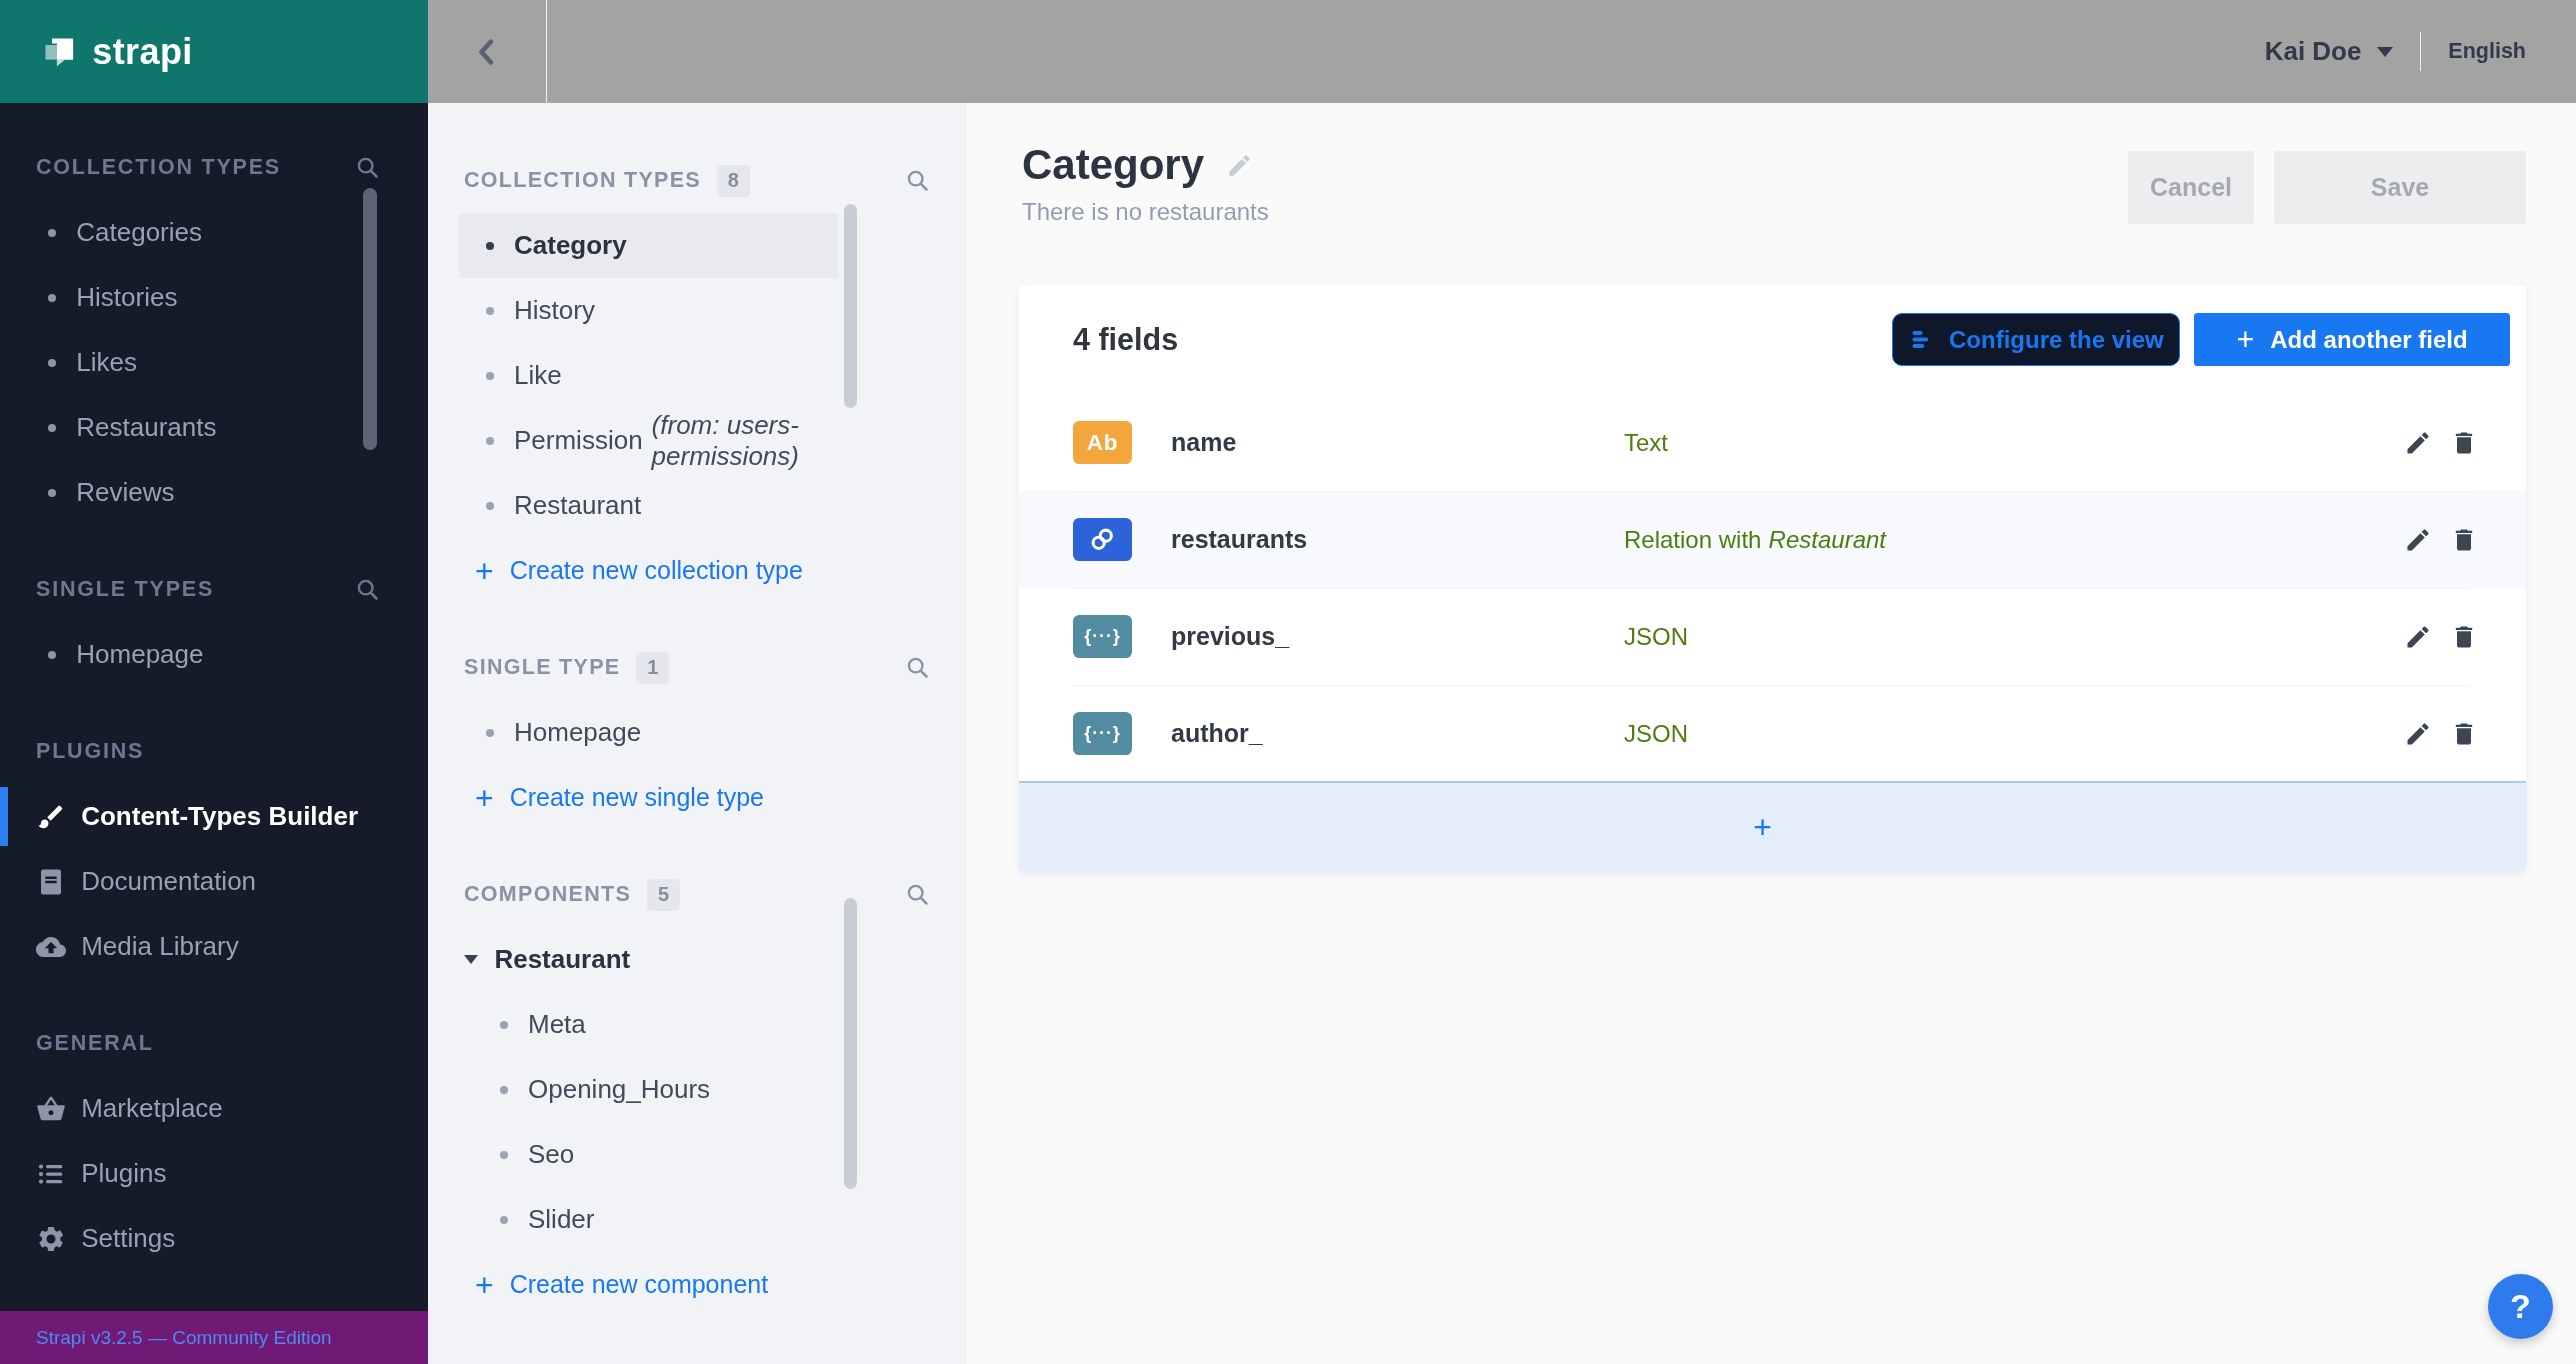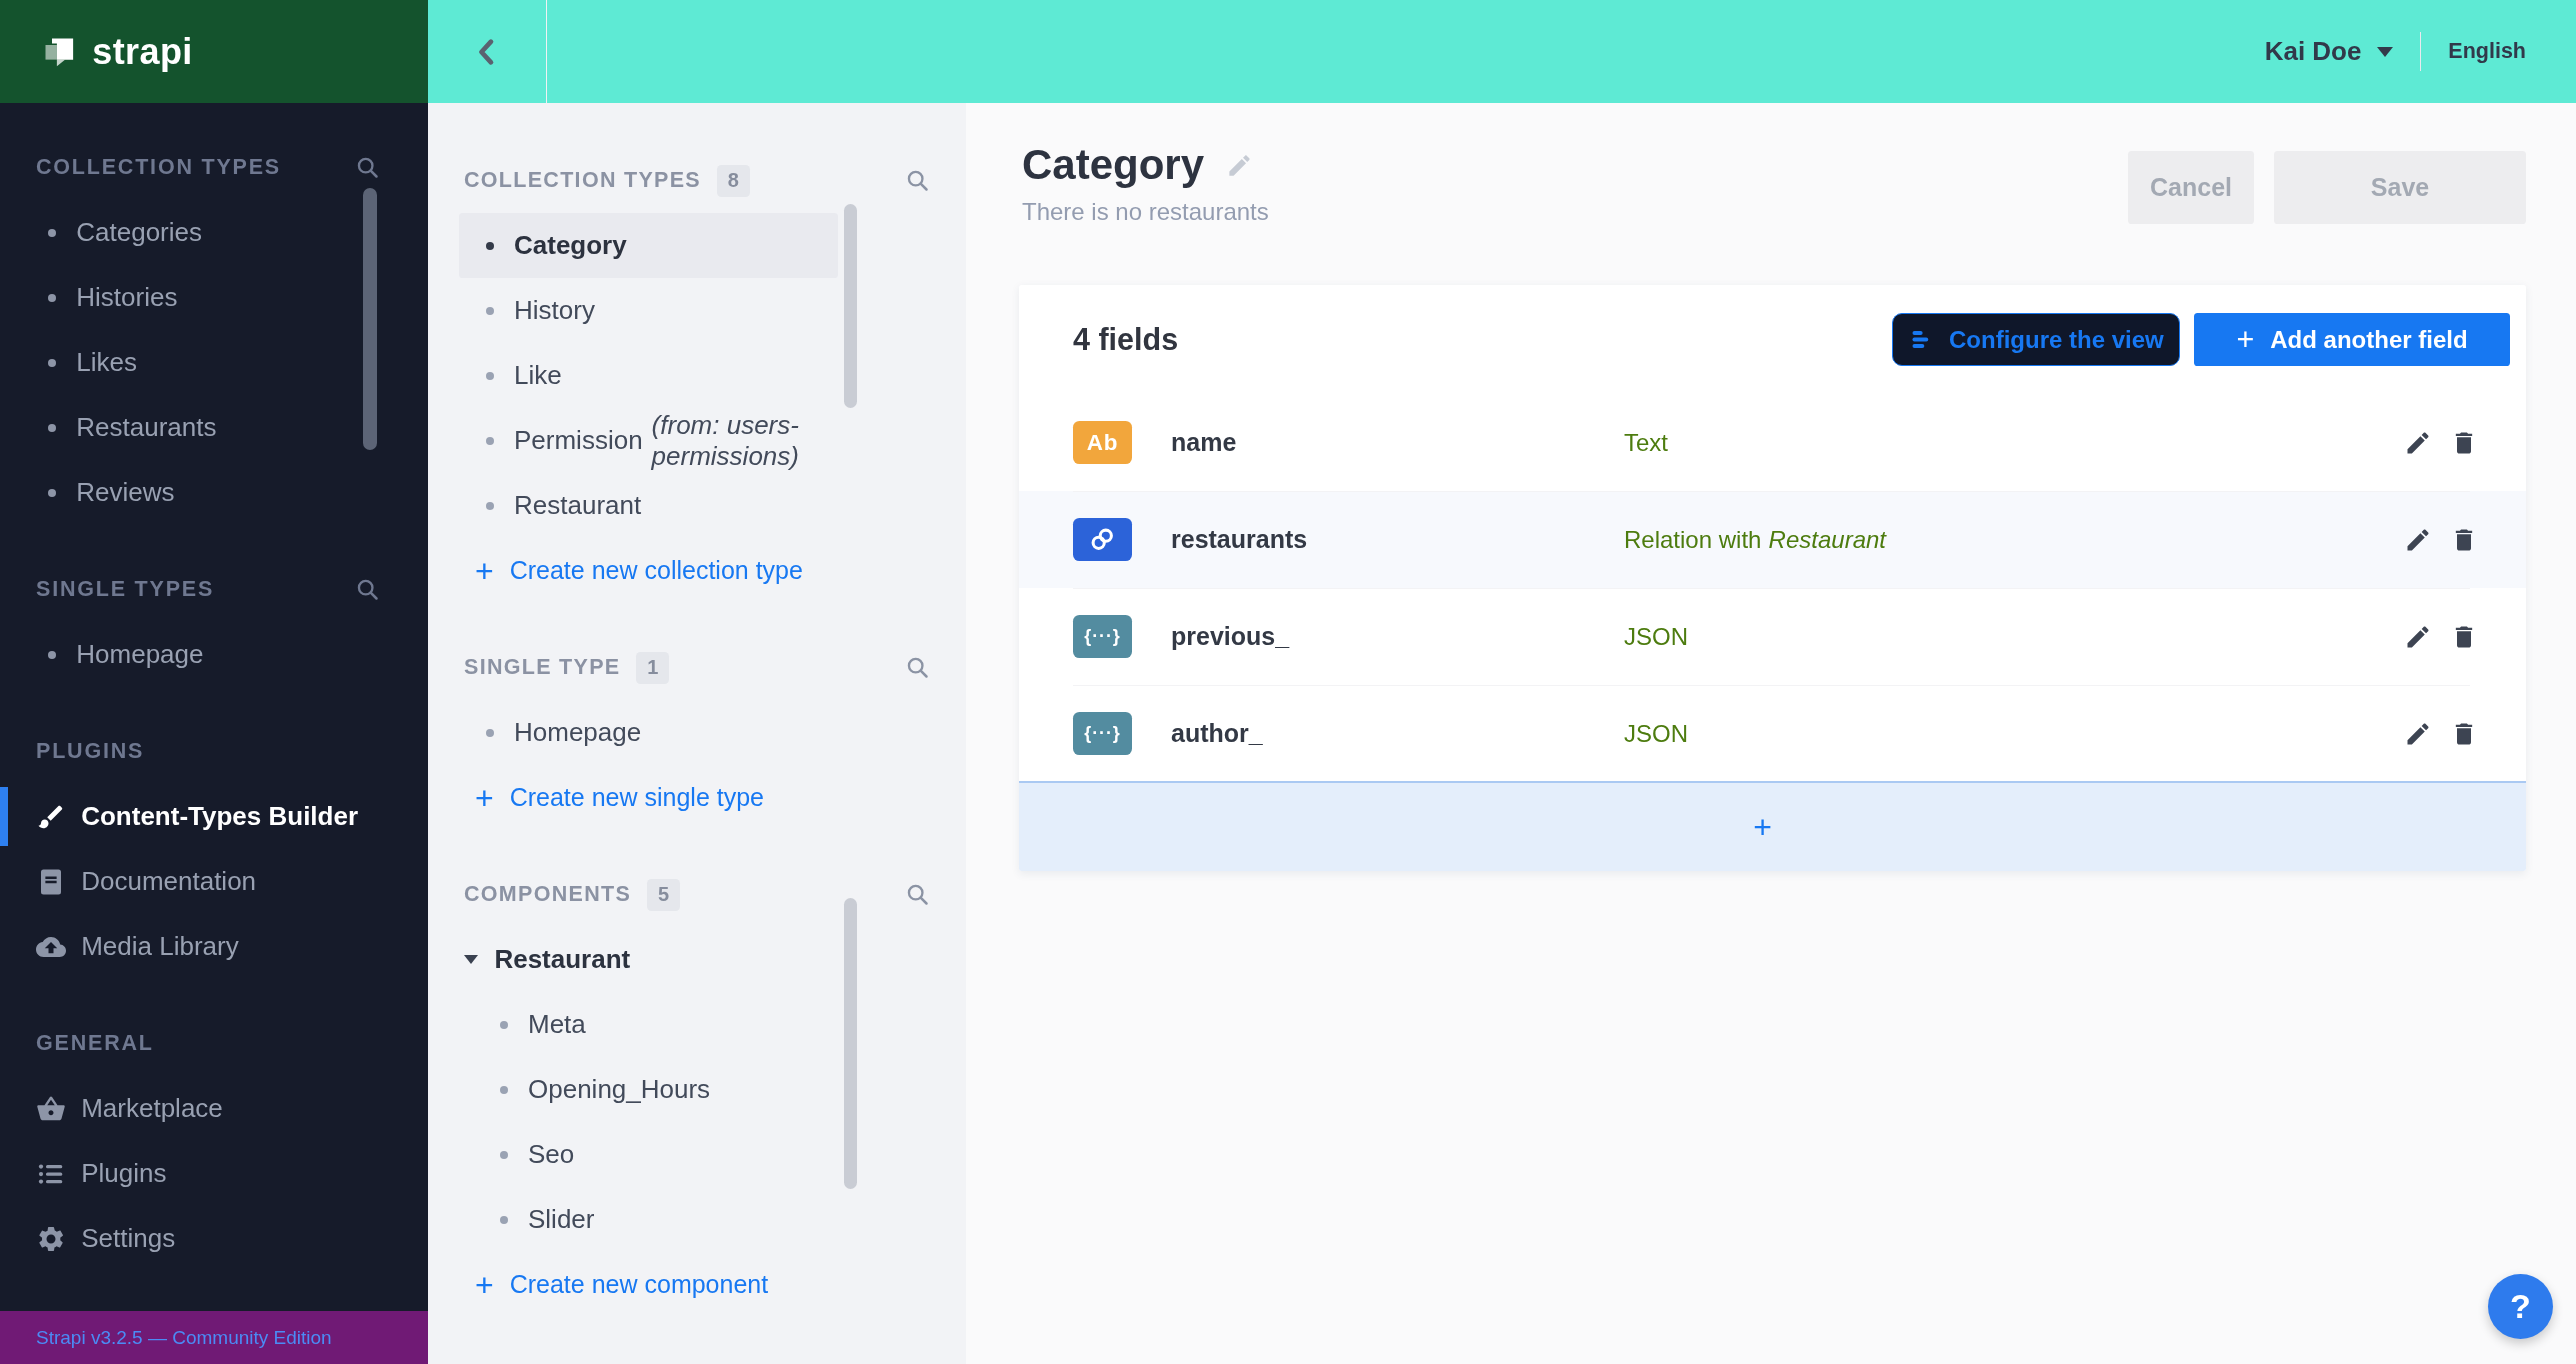--- a/index.html
+++ b/index.html
@@ -20,21 +20,21 @@
   .nav-ic{width:30px;height:30px;margin-right:15.2px;flex:none}
   .nav-ic path,.nav-ic rect,.nav-ic circle{fill:#8d95a7}
   .nav-item.active .nav-ic path{fill:#ffffff}
   .dark-scroll{position:absolute;left:363px;top:188px;width:14.3px;height:262px;border-radius:7.2px;background:#5c6476}
   .sb-footer{position:absolute;left:0;bottom:0;width:100%;height:53px;background:#701a75;display:flex;align-items:center;padding-left:36px;font-size:19px;color:#4b8bf5;cursor:pointer}
   .search-ic{width:27px;height:27px}
   .search-ic circle{fill:none;stroke:#6f7890;stroke-width:2.6}
   .search-ic line{stroke:#6f7890;stroke-width:2.8;stroke-linecap:round}
 
   
-  .topbar{position:absolute;left:428px;top:0;right:0;height:103px;background:#5eead4}
+  .topbar{position:absolute;left:428px;top:0;right:0;height:103px;background:#a3a3a3}
   .back-btn{position:absolute;left:0;top:0;width:119px;height:103px;border-right:0.9px solid #f1f1f4;display:flex;align-items:center;justify-content:center;cursor:pointer}
   .back-btn svg{width:38px;height:38px}
   .back-btn polyline{fill:none;stroke:#5a6270;stroke-width:3;stroke-linecap:round;stroke-linejoin:round}
   .tb-right{position:absolute;right:50px;top:0;height:103px;display:flex;align-items:center}
   .user-name{font-size:26px;font-weight:600;color:#31394a;cursor:pointer}
   .caret-down{width:0;height:0;border-left:8px solid transparent;border-right:8px solid transparent;border-top:10px solid #333a4a;margin-left:16px;cursor:pointer}
   .tb-div{width:0.9px;height:39px;background:#e9e9ee;margin:0 27px}
   .lang{font-size:21.5px;font-weight:700;color:#31394a;cursor:pointer}
 
   
@@ -100,21 +100,21 @@
   .band .lbl{font-size:24px;font-weight:700;letter-spacing:0.4px}
 
   .help-fab{position:absolute;right:23px;bottom:25px;width:65px;height:65px;border-radius:50%;background:#2e7bed;color:#fff;font-size:34px;font-weight:700;display:flex;align-items:center;justify-content:center;box-shadow:0 4.5px 10.8px rgba(0,0,0,.2);cursor:pointer}
 </style>
 </head>
 <body>
 
 <div id="app">
 
   <nav class="main-sidebar">
-    <div class="logo" style="background-color: #14532d; text-align: center;">
+    <div class="logo" style="background-color: #0f766e; text-align: center;">
       <svg width="39" height="39" viewBox="0 0 24 24">
         <polygon points="8,4 21,4 21,17 11,17 11,7 8,7" fill="#ffffff"></polygon>
         <polygon points="4,8 11,8 11,17 4,17" fill="#ffffff" opacity="0.55"></polygon>
         <polygon points="11,17 16,17 11,21" fill="#ffffff" opacity="0.75"></polygon>
       </svg>
       <span class="logo-text">strapi</span>
     </div>
 
     <div class="section-h">
       <span>COLLECTION TYPES</span>

